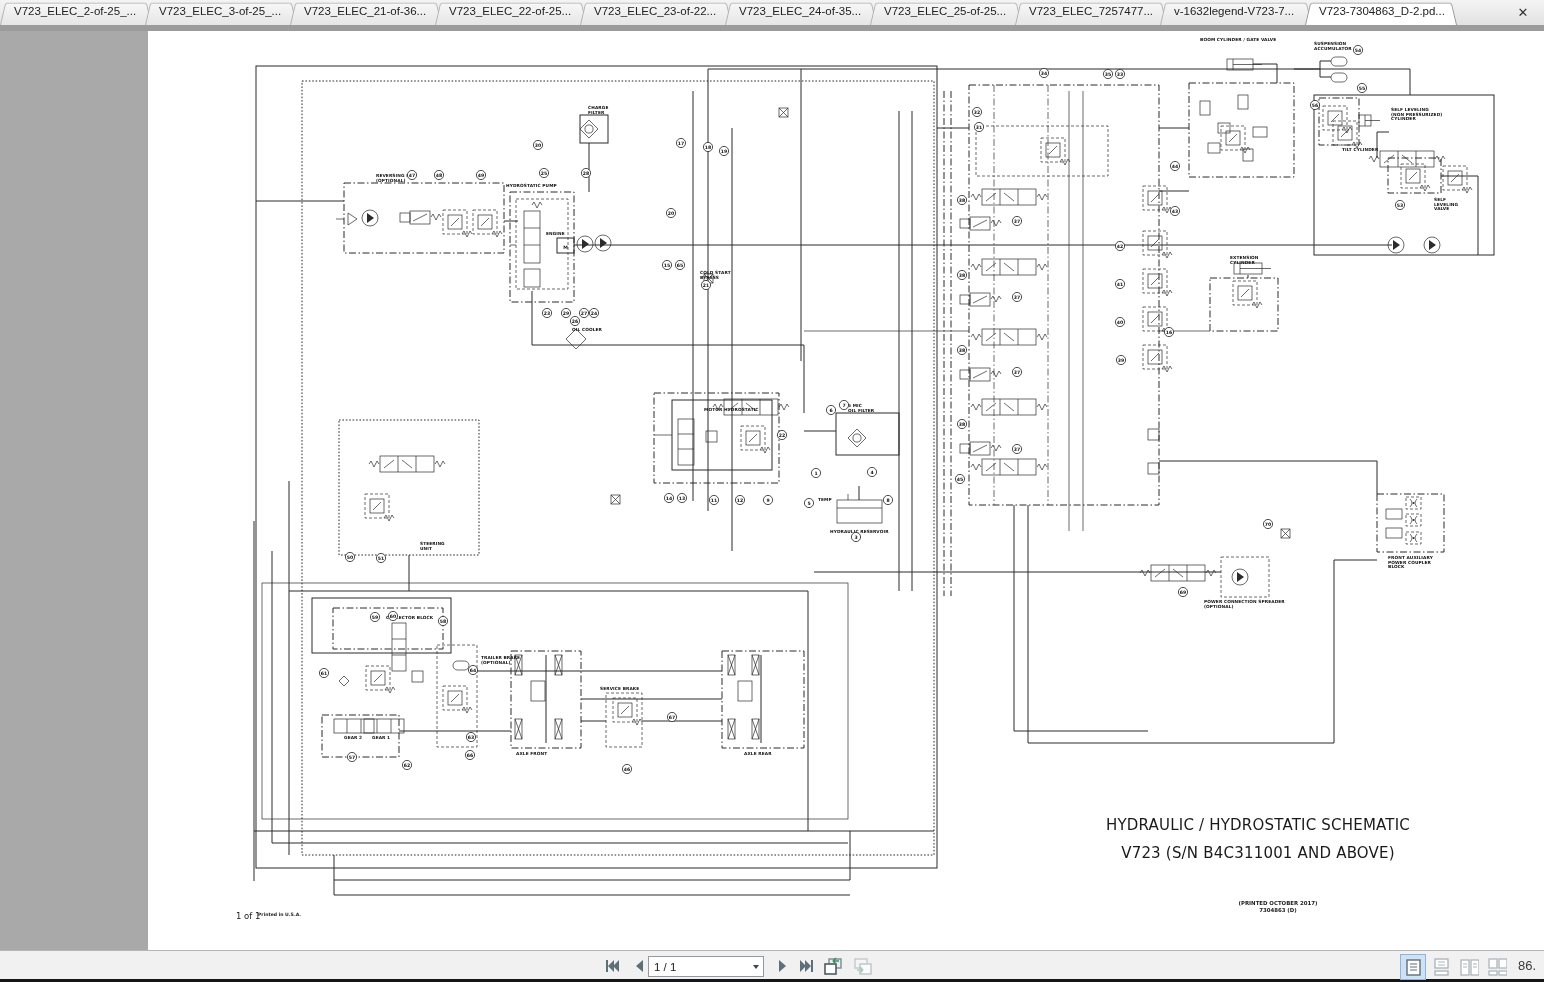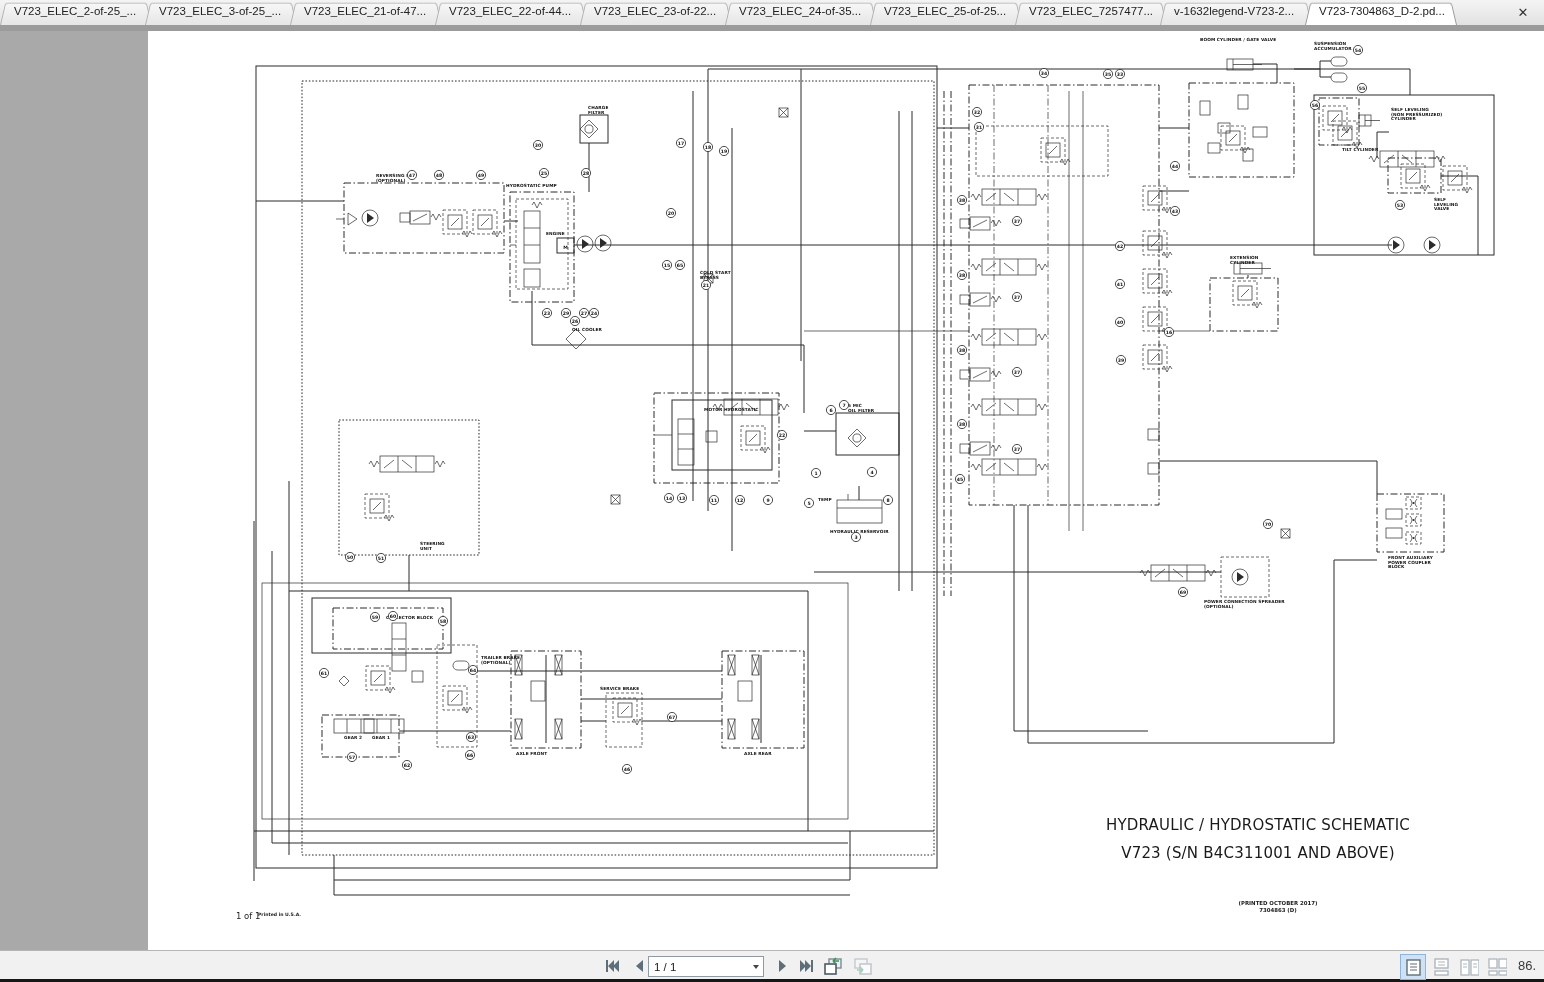--- a/index.html
+++ b/index.html
@@ -63,45 +63,45 @@
       <div class="tab">
         <span class="shape"></span>
         <span class="tab-label">V723_ELEC_2-of-25_...</span>
       </div>
       <div class="tab">
         <span class="shape"></span>
         <span class="tab-label">V723_ELEC_3-of-25_...</span>
       </div>
       <div class="tab">
         <span class="shape"></span>
-        <span class="tab-label">V723_ELEC_21-of-47...</span>
+        <span class="tab-label">V723_ELEC_21-of-36...</span>
       </div>
       <div class="tab">
         <span class="shape"></span>
-        <span class="tab-label">V723_ELEC_22-of-44...</span>
+        <span class="tab-label">V723_ELEC_22-of-25...</span>
       </div>
       <div class="tab">
         <span class="shape"></span>
         <span class="tab-label">V723_ELEC_23-of-22...</span>
       </div>
       <div class="tab">
         <span class="shape"></span>
         <span class="tab-label">V723_ELEC_24-of-35...</span>
       </div>
       <div class="tab">
         <span class="shape"></span>
         <span class="tab-label">V723_ELEC_25-of-25...</span>
       </div>
       <div class="tab">
         <span class="shape"></span>
         <span class="tab-label">V723_ELEC_7257477...</span>
       </div>
       <div class="tab">
         <span class="shape"></span>
-        <span class="tab-label">v-1632legend-V723-2...</span>
+        <span class="tab-label">v-1632legend-V723-7...</span>
       </div>
       <div class="tab active">
         <span class="shape"></span>
         <span class="tab-label">V723-7304863_D-2.pd...</span>
       </div>
     </div>
   <div class="tab-close">✕</div>
 </div>
 <div class="tabstrip"></div>
 

